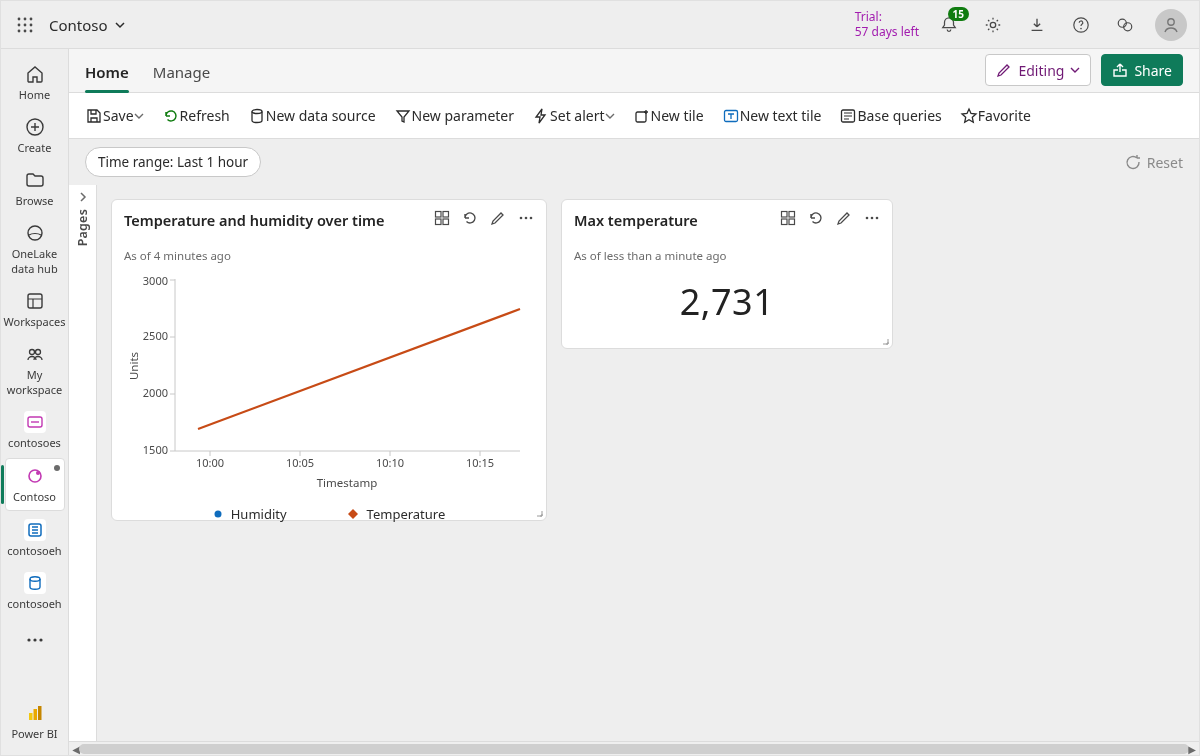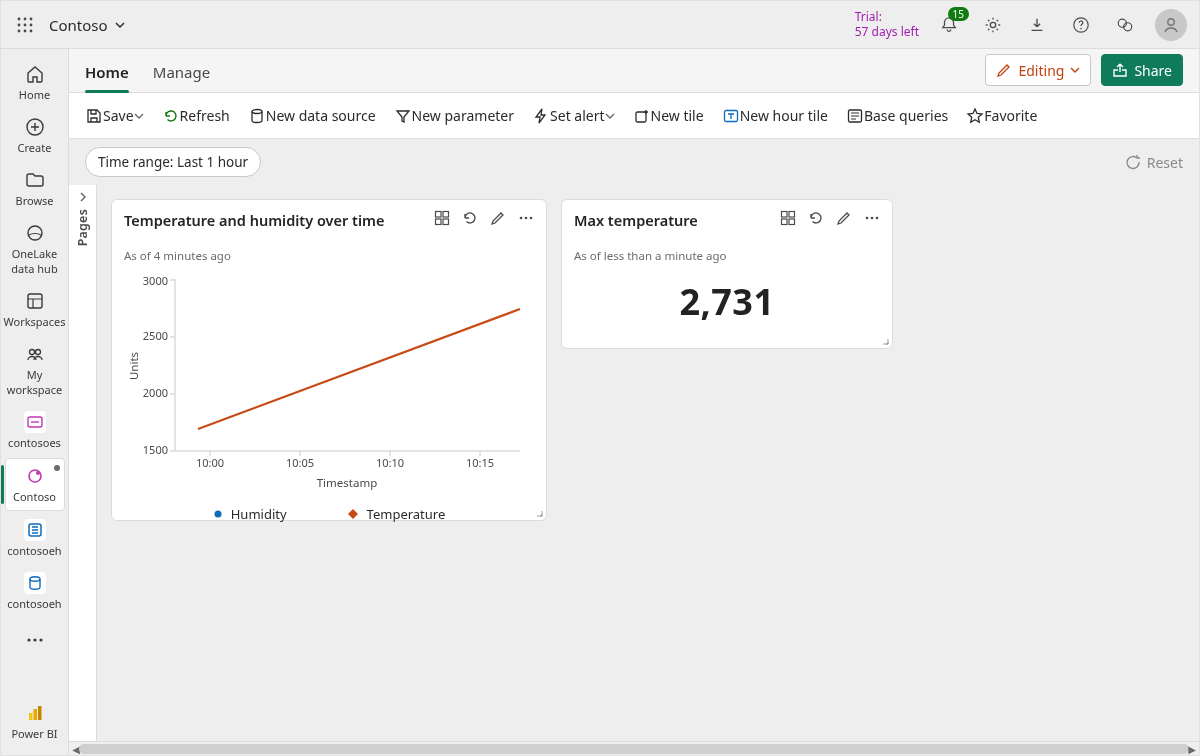--- a/index.html
+++ b/index.html
@@ -23,41 +23,41 @@
   .app{display:flex;flex-direction:column;height:756px;width:1200px;overflow:hidden;border:1px solid #e0e0e0}
   
   .topbar{height:48px;display:flex;align-items:center;gap:12px;padding:0 12px;background:var(--bg);border-bottom:1px solid var(--border)}
   .waffle{width:24px;height:24px;display:flex;align-items:center;justify-content:center;color:#4a4a4a}
   .brand{display:flex;align-items:center;gap:6px;font-size:15px;color:#2b2b2b}
   .search{flex:0 0 468px;height:32px;border:1px solid var(--border2);border-radius:6px;background:#fff;display:flex;align-items:center;padding:0 10px;gap:8px;color:#6b6b6b}
   .search input{border:none;outline:none;flex:1;font-size:14px;color:#333;background:transparent}
   .top-right{margin-left:auto;display:flex;align-items:center;gap:16px}
   .trial{font-size:12px;color:#a21caf;line-height:1.2;text-align:left}
   .iconbtn{width:28px;height:28px;display:flex;align-items:center;justify-content:center;color:#4a4a4a;position:relative}
-  .badge{position:absolute;top:-4px;right:-6px;background:var(--accent2);color:#fff;border-radius:10px;font-size:10px;padding:0 5px;line-height:14px;height:14px;font-weight:400}
+  .badge{position:absolute;top:-4px;right:-6px;background:var(--accent2);color:#fff;border-radius:10px;font-size:10px;padding:0 5px;line-height:14px;height:14px;font-weight:700}
   .avatar{width:32px;height:32px;border-radius:50%;background:#c8c8c8;display:flex;align-items:center;justify-content:center;color:#6b6b6b}
   
   .main{flex:1;display:flex;min-height:0}
   .leftnav{width:68px;background:var(--bg);border-right:1px solid var(--border);display:flex;flex-direction:column;align-items:center;padding-top:8px;gap:2px;position:relative}
   .leftnav .nav-item{width:60px;padding:6px 0;display:flex;flex-direction:column;align-items:center;gap:2px;color:#3a3a3a;font-size:11px;text-align:center;border-radius:4px;position:relative}
   .leftnav .nav-item.active{background:#fff;border:1px solid var(--border)}
   .leftnav .nav-item.active::before{content:"";position:absolute;left:-5px;top:6px;bottom:6px;width:3px;background:var(--accent);border-radius:2px}
   .leftnav .dot{position:absolute;right:4px;top:6px;width:6px;height:6px;border-radius:50%;background:#6b6b6b}
   .leftnav .ic{width:22px;height:22px;display:flex;align-items:center;justify-content:center;color:#3a3a3a}
   .leftnav .color-ic{width:22px;height:22px;border-radius:4px;display:flex;align-items:center;justify-content:center;font-size:12px}
   .leftnav .more{margin-top:4px}
   .leftnav .powerbi{margin-top:auto;margin-bottom:8px}
   .content{flex:1;display:flex;flex-direction:column;background:var(--bg);min-width:0}
   
   .tabsrow{height:44px;display:flex;align-items:end;padding:0 16px;gap:24px;border-bottom:1px solid var(--border);background:#f5f5f5}
   .tab{padding:10px 0;font-size:15px;color:#4a4a4a;position:relative}
   .tab.active{color:var(--text);font-weight:600}
   .tab.active::after{content:"";position:absolute;left:0;right:0;bottom:-1px;height:3px;background:var(--accent);border-radius:2px}
   .tabs-right{margin-left:auto;display:flex;align-items:center;gap:10px;padding-bottom:6px}
-  .btn{height:32px;border:1px solid var(--border2);border-radius:4px;background:#fff;display:inline-flex;align-items:center;gap:6px;padding:0 10px;color:#c2410c;font-size:14px}
+  .btn{height:32px;border:1px solid var(--border2);border-radius:4px;background:#fff;display:inline-flex;align-items:center;gap:6px;padding:0 10px;color:#701a75;font-size:14px}
   .btn.primary{background:var(--accent);border-color:var(--accent);color:#fff}
   
   .toolbar{height:46px;background:#fff;display:flex;align-items:center;padding:0 16px;gap:18px;border-bottom:1px solid var(--border)}
   .tbtn{display:inline-flex;align-items:center;color:#2b2b2b;font-size:14px}
   .tbtn .chev{color:#6b6b6b}
   
   .filters{height:46px;display:flex;align-items:center;padding:0 16px;gap:16px;background:var(--bg)}
   .pill{height:30px;border:1px solid var(--border2);border-radius:16px;background:var(--pill-bg);display:inline-flex;align-items:center;padding:0 12px;font-size:13.5px;color:#2b2b2b;white-space:nowrap}
   .reset{margin-left:auto;display:inline-flex;align-items:center;gap:6px;color:#8a8a8a}
   
@@ -66,21 +66,21 @@
   .pages-rail .chev{color:#6b6b6b;margin-bottom:6px}
   .pages-rail .vtxt{writing-mode:vertical-rl;transform:rotate(180deg);font-size:12.5px;color:#4a4a4a;font-weight:600;letter-spacing:.2px}
   .dash{flex:1;overflow:auto;padding:14px;background:var(--bg);position:relative}
   .cards{display:flex;gap:14px;align-items:flex-start}
   .card{background:#fff;border:1px solid var(--border);border-radius:6px;position:relative}
   .card .hdr{display:flex;align-items:flex-start;padding:10px 12px 4px 12px}
   .card .title{font-size:14.5px;font-weight:600;color:#242424}
   .card .sub{font-size:11.5px;color:#6b6b6b;margin-top:18px}
   .card .actions{margin-left:auto;display:flex;align-items:center;gap:12px;color:#4a4a4a}
   .resize{position:absolute;right:3px;bottom:3px;color:#9a9a9a}
-  .bigstat{font-size:36px;font-weight:700;letter-spacing:.5px;text-align:center;padding:10px 0 22px 0;color:#222}
+  .bigstat{font-size:36px;font-weight:400;letter-spacing:.5px;text-align:center;padding:10px 0 22px 0;color:#222}
   .chart{padding:4px 8px 8px 8px}
   .legend{display:flex;gap:60px;justify-content:center;align-items:center;padding:6px 0 8px 0;font-size:13px;color:#2b2b2b}
   .legend .lg{display:inline-flex;align-items:center;gap:8px}
   .scrollbar{height:14px;background:#efefef;border-top:1px solid var(--border);position:relative}
   .scrollbar .thumb{position:absolute;left:10px;right:10px;top:2px;height:10px;background:#cfcfcf;border-radius:6px}
   .scrollbar .arrow{position:absolute;top:0;height:14px;width:14px;display:flex;align-items:center;justify-content:center;color:#6b6b6b;font-size:10px}
   .scrollbar .arrow.left{left:0}
   .scrollbar .arrow.right{right:0}
   .axis-label{font-size:11.5px;fill:#4a4a4a}
   .tick{stroke:#c8c8c8;stroke-width:1}
@@ -338,21 +338,21 @@
               <rect x="3" y="5" width="10" height="10" rx="1.5" fill="none" stroke="currentColor" stroke-width="1.3"></rect>
               <path d="M13 3v4M11 5h4" stroke="currentColor" stroke-width="1.3"></path>
             </svg>
           <span>New tile</span>
         </div>
         <div class="tbtn">
           <svg width="18" height="18" viewBox="0 0 18 18" style="color:#0f6cbd">
               <rect x="2.5" y="3.5" width="13" height="11" rx="1.5" fill="none" stroke="currentColor" stroke-width="1.3"></rect>
               <path d="M6 7h6M9 7v5" stroke="currentColor" stroke-width="1.3"></path>
             </svg>
-          <span>New hour tile</span>
+          <span>New text tile</span>
         </div>
         <div class="tbtn">
           <svg width="18" height="18" viewBox="0 0 18 18">
               <rect x="2.5" y="3" width="13" height="12" rx="1.5" fill="none" stroke="currentColor" stroke-width="1.3"></rect>
               <path d="M5 6h8M5 9h8M5 12h5" stroke="currentColor" stroke-width="1.2"></path>
             </svg>
           <span>Base queries</span>
         </div>
         <div class="tbtn">
           <svg width="18" height="18" viewBox="0 0 18 18">

